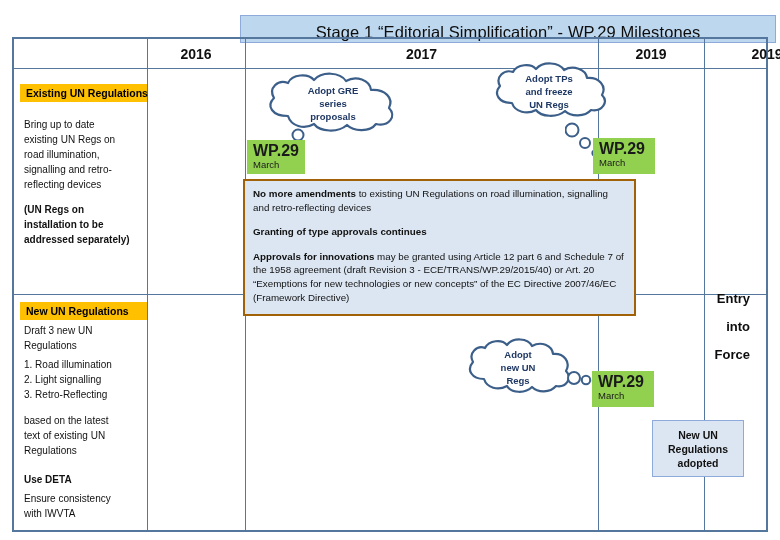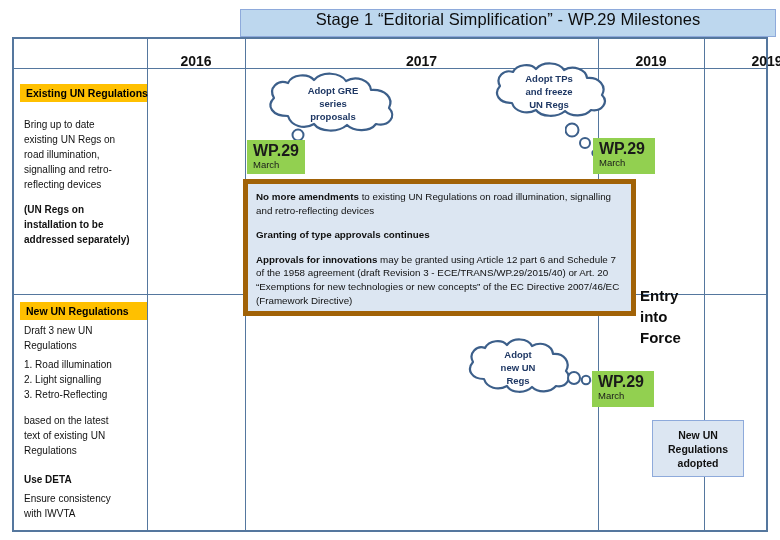--- a/index.html
+++ b/index.html
@@ -8,40 +8,40 @@
     background:#ffffff;
     font-family:"Liberation Sans", sans-serif;
     color:#000;
     overflow:hidden;
     position:relative;
   }
   #stage{position:absolute;left:0;top:0;width:780px;height:540px;}
 
   
   .title-bar{
-    position:absolute;left:240px;top:9px;width:536px;height:28px;
+    position:absolute;left:240px;top:15px;width:536px;height:28px;
     background:#bdd7ee;border:1px solid #8eaadb;
-    display:flex;align-items:flex-start;justify-content:center;
+    display:flex;align-items:flex-end;justify-content:center;
     box-sizing:border-box;
   }
   .title-bar .t{
     font-size:16.5px;font-weight:400;color:#0d0d0d;white-space:nowrap;
     letter-spacing:.1px;
   }
 
   
   .tbl{
     position:absolute;left:12px;top:37px;width:756px;height:495px;
     border:2px solid #55779e;box-sizing:border-box;background:transparent;
   }
   .vline{position:absolute;top:0;width:1px;background:#55779e;}
   .hline{position:absolute;left:0;height:1px;background:#55779e;}
 
   .yearcell{
-    position:absolute;top:7px;height:29px;
+    position:absolute;top:0;height:29px;
     display:flex;align-items:center;justify-content:center;
     font-size:14px;font-weight:bold;color:#111;
   }
 
   
   .tag{
     position:absolute;background:#ffc000;
     font-size:10.5px;font-weight:bold;color:#000;
     padding:3px 6px;box-sizing:border-box;white-space:nowrap;
   }
@@ -63,38 +63,38 @@
   
   .wp{
     position:absolute;background:#92d050;
     box-sizing:border-box;padding:4px 6px 3px 6px;
   }
   .wp .w1{font-size:16px;font-weight:bold;color:#1a1a1a;line-height:14px;}
   .wp .w2{font-size:9.5px;color:#1a1a1a;line-height:13px;}
 
   
   .panel{
-    position:absolute;background:#dce6f2;border:5px solid #a16207;
+    position:absolute;background:#dce6f2;border:2px solid #a16207;
     box-sizing:border-box;padding:6px 8px;
   }
   .panel p{margin:0;font-size:9.8px;line-height:13.6px;color:#111;}
   .panel p.gap{margin-top:11px;}
   .panel b{font-weight:bold;}
 
   
   .rbox{
     position:absolute;background:#dce6f2;border:1px solid #8eaadb;
     box-sizing:border-box;
     display:flex;align-items:center;justify-content:center;
     font-size:10.5px;font-weight:bold;line-height:14px;color:#111;text-align:center;
     padding:4px 5px;
   }
   .eif{
-    position:absolute;font-size:15px;font-weight:bold;line-height:21px;
-    color:#0d0d0d;
+    position:absolute;font-size:13px;font-weight:bold;line-height:28px;
+    color:#0d0d0d;text-align:right;
   }
 </style>
 </head>
 <body>
 
 <div id="stage">
 
   <div class="title-bar">
     <span class="t">Stage 1 “Editorial Simplification” -  WP.29 Milestones</span>
   </div>

